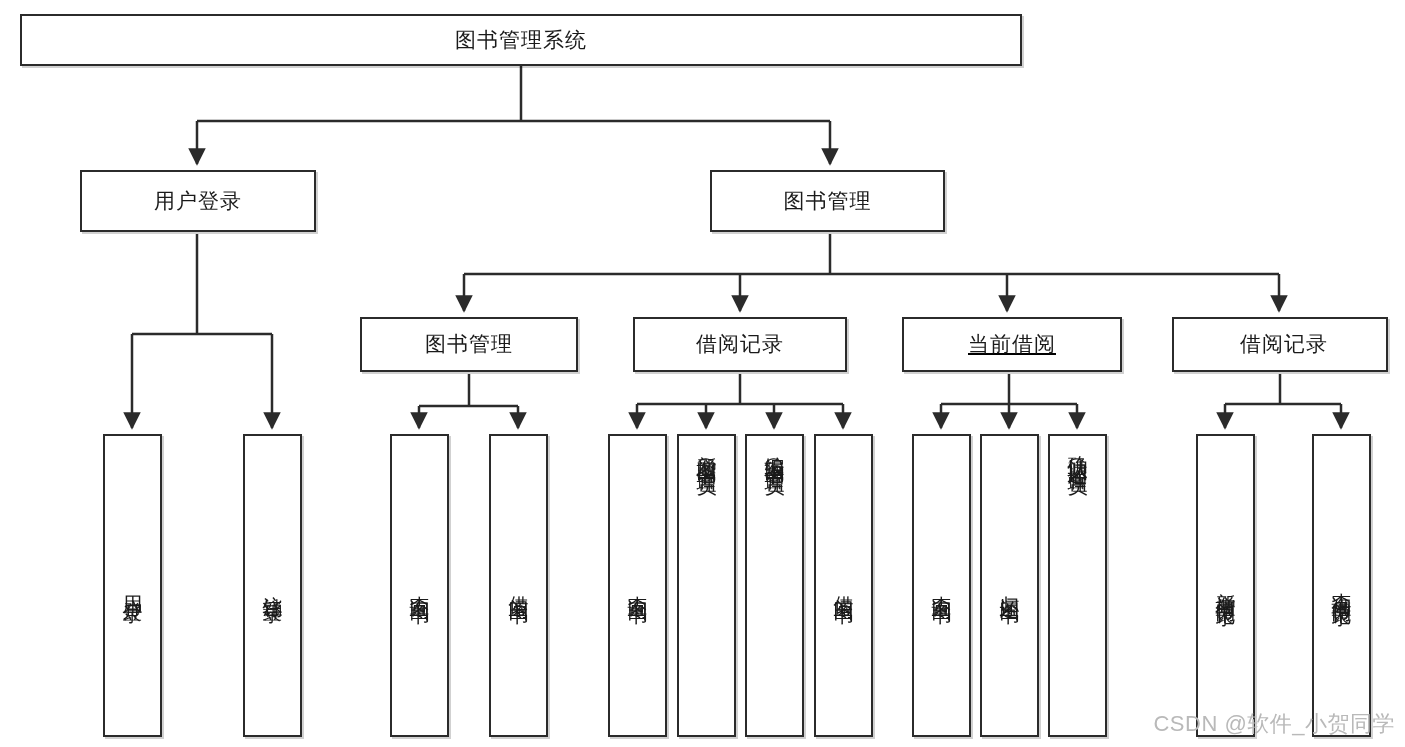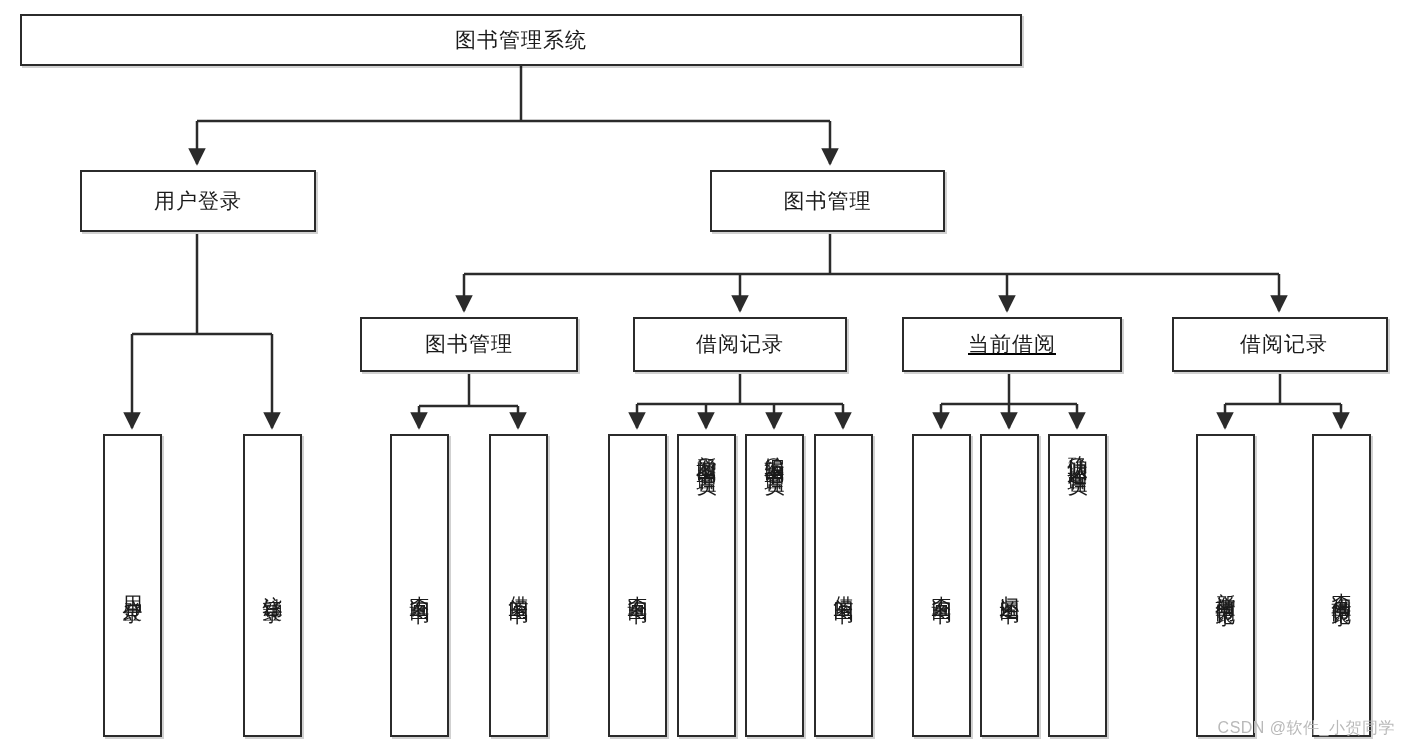--- a/index.html
+++ b/index.html
@@ -56,21 +56,21 @@
     padding-top: 4px;
   }
   .node-box.vertical.centered {
     align-items: center;
     padding-top: 0;
   }
   #watermark {
     position: absolute;
     right: 10px;
     bottom: 8px;
-    font-size: 16px;
+    font-size: 22px;
     color: #b9b9b9;
     letter-spacing: 0.5px;
     white-space: nowrap;
     pointer-events: none;
     text-align: right;
   }
 </style>
 </head>
 <body>
 

